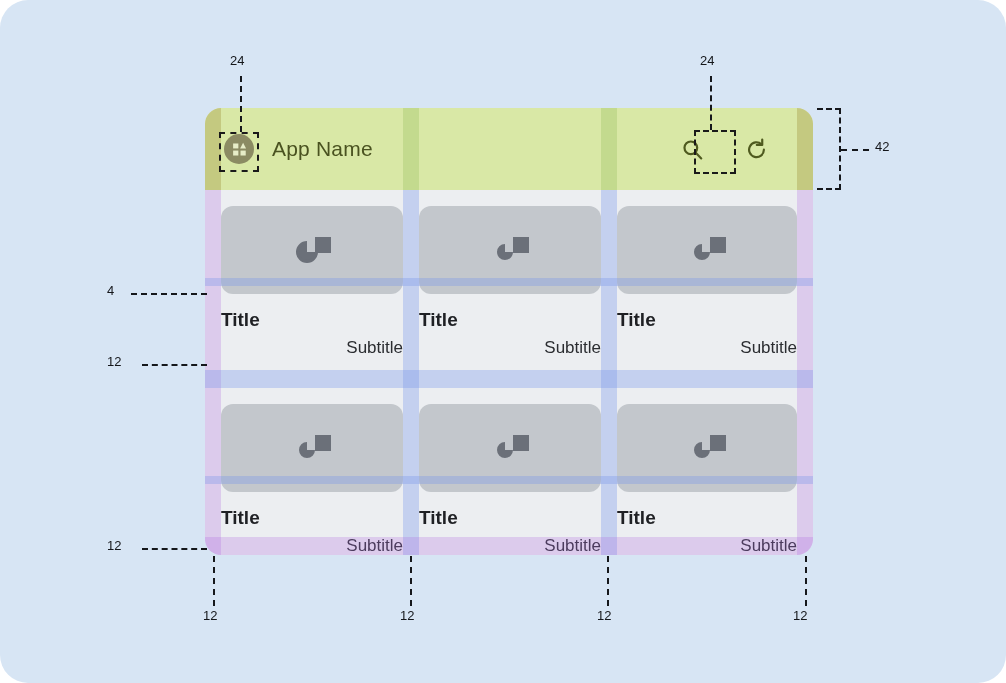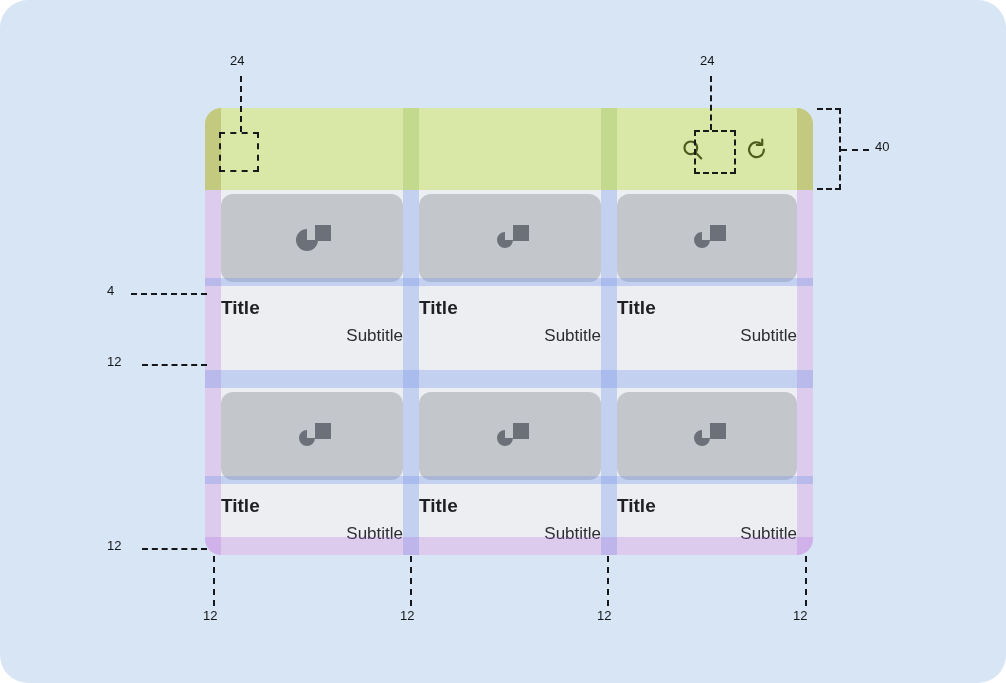--- a/index.html
+++ b/index.html
@@ -21,21 +21,21 @@
   .app-title{font-size:21px;color:#4a5220;margin-left:18px;letter-spacing:.2px;}
 
   .icon-btn{width:26px;height:26px;display:flex;align-items:center;justify-content:center;}
 
   
   .dash-box{position:absolute;border:2px dashed #1a1a1a;box-sizing:border-box;}
 
   
   #grid{position:absolute;left:0;top:82px;right:0;bottom:0;}
   .row{position:absolute;left:0;right:0;}
-  .cell{position:absolute;top:4px;bottom:0;}
+  .cell{position:absolute;top:16px;bottom:0;}
   .thumb{position:absolute;left:0;right:0;top:0;height:88px;background:#c3c7cc;border-radius:12px;display:flex;align-items:center;justify-content:center;}
   .txt{position:absolute;left:0;right:0;}
   .t-title{font-size:19px;font-weight:bold;color:#1f2024;line-height:1;}
   .t-sub{font-size:17px;color:#2b2d31;line-height:1;margin-top:10px;text-align:right;}
 
   
   .ov{position:absolute;}
   .ov-col{background:rgba(120,150,235,.34);}
   .ov-row{background:rgba(120,150,235,.34);}
   .ov-pad{background:rgba(173,106,224,.26);}
@@ -50,20 +50,31 @@
 </style>
 </head>
 <body>
 
 <div id="page">
 
   <div id="panel">
 
     <div id="appbar">
       <div id="appbar-inner">
+        <div class="bar-left">
+          <div class="menu-btn">
+            <svg width="17" height="17" viewBox="0 0 24 24" aria-hidden="true">
+              <rect x="3" y="3.5" width="7.4" height="7" fill="#e7edc8"></rect>
+              <rect x="3" y="13.5" width="7.4" height="7" fill="#e7edc8"></rect>
+              <rect x="13.4" y="13.5" width="7.4" height="7" fill="#e7edc8"></rect>
+              <path d="M17.1 2.6 L21.3 10.6 L12.9 10.6 Z" fill="#e7edc8"></path>
+            </svg>
+          </div>
+          <div class="app-title">App Name</div>
+        </div>
         <div class="bar-spacer"></div>
         <div class="bar-right">
           <div class="icon-btn">
             <svg width="25" height="25" viewBox="0 0 24 24" aria-hidden="true">
               <circle cx="10.4" cy="10.4" r="6.1" fill="none" stroke="#4f5a1f" stroke-width="2.1"></circle>
               <line x1="14.9" y1="14.9" x2="20.4" y2="20.6" stroke="#4f5a1f" stroke-width="2.1" stroke-linecap="round"></line>
             </svg>
           </div>
           <div class="icon-btn">
             <svg width="25" height="25" viewBox="0 0 24 24" aria-hidden="true">
@@ -186,21 +197,21 @@
   </div>
 
   <div class="ann" style="left:230px;top:53px;">24</div>
   <div class="dl-v" style="left:240px;top:76px;height:56px;"></div>
 
   <div class="ann" style="left:700px;top:53px;">24</div>
   <div class="dl-v" style="left:710px;top:76px;height:54px;"></div>
 
   <div class="brk" style="left:817px;top:108px;width:24px;height:82px;"></div>
   <div class="dl-h" style="left:841px;top:149px;width:28px;"></div>
-  <div class="ann" style="left:875px;top:139px;">40</div>
+  <div class="ann" style="left:875px;top:139px;">42</div>
 
   <div class="ann" style="left:107px;top:283px;">4</div>
   <div class="dl-h" style="left:131px;top:293px;width:76px;"></div>
 
   <div class="ann" style="left:107px;top:354px;">12</div>
   <div class="dl-h" style="left:142px;top:364px;width:65px;"></div>
 
   <div class="ann" style="left:107px;top:538px;">12</div>
   <div class="dl-h" style="left:142px;top:548px;width:65px;"></div>
 

